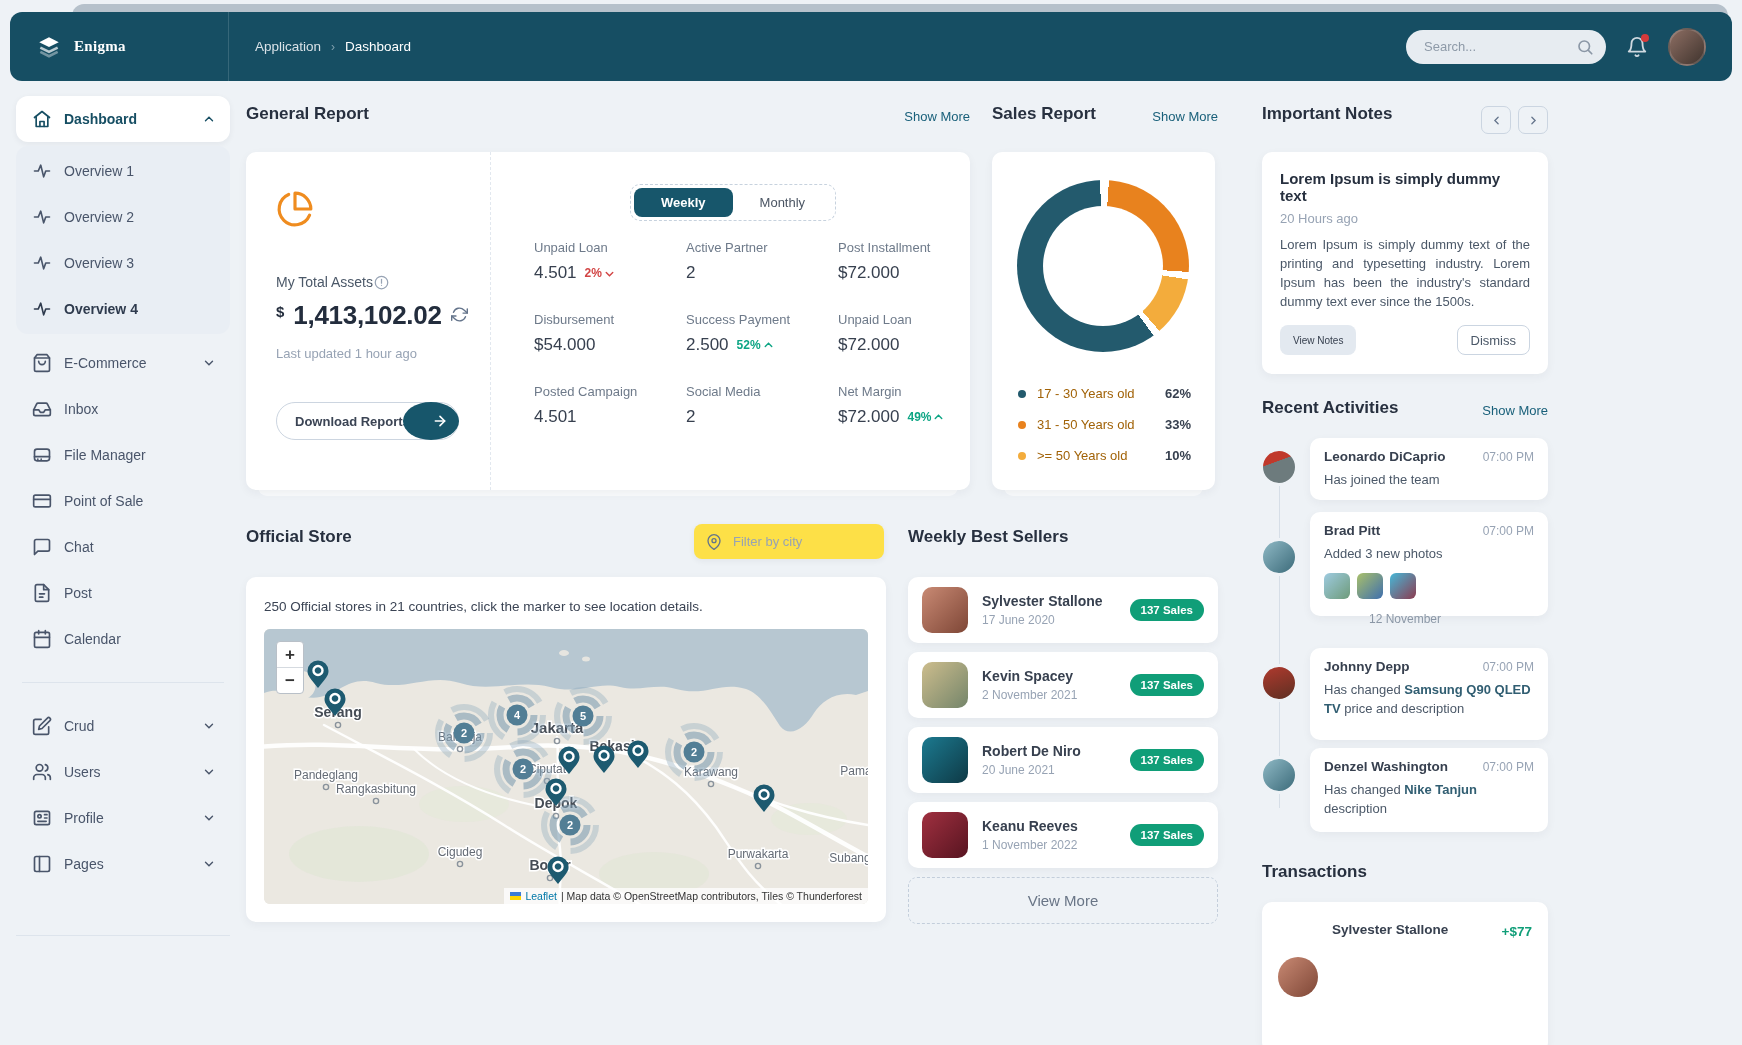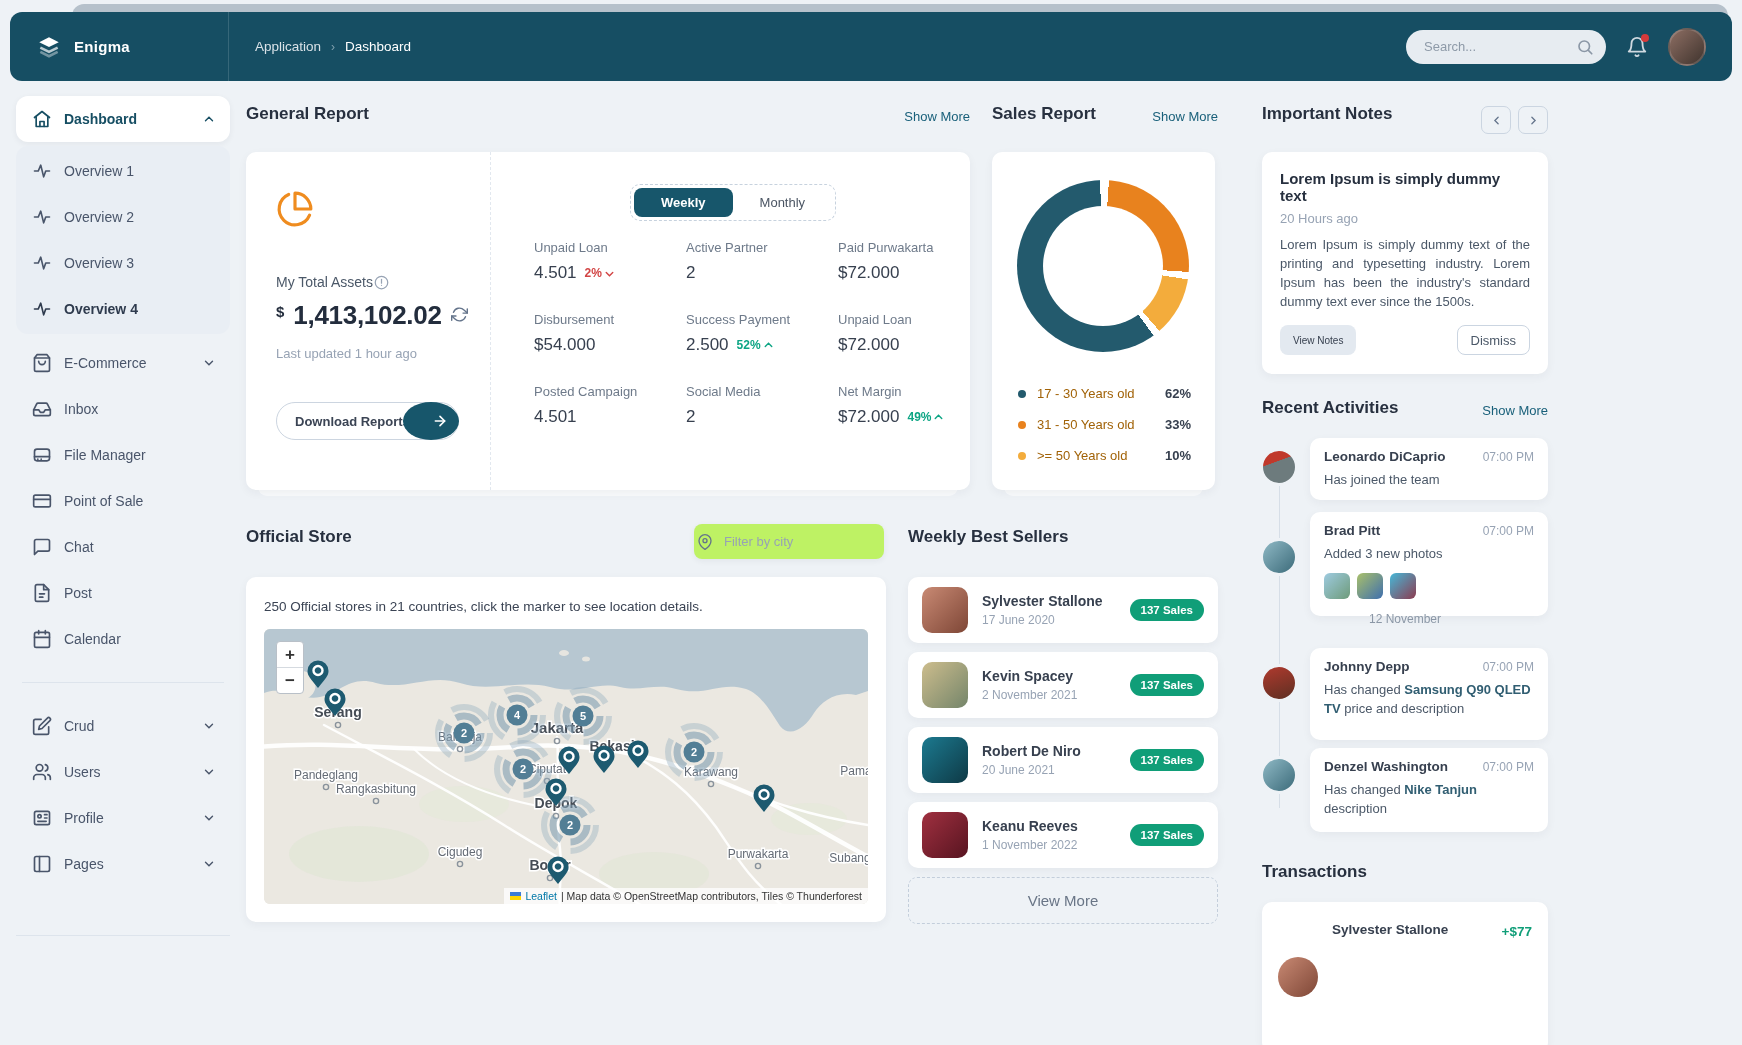--- a/index.html
+++ b/index.html
@@ -3,21 +3,21 @@
 <meta charset="utf-8">
 <style>
   html,body{margin:0;padding:0;}
   body{font-family:"Liberation Sans",sans-serif;background:#e8edf2;}
   .page{position:relative;width:1742px;height:1045px;background:#eef2f6;overflow:hidden;}
   svg{display:block}
   
   .bar-back{position:absolute;left:72px;top:4px;right:14px;height:44px;background:#b6c1cb;border-radius:12px;}
   .topbar{position:absolute;left:10px;top:12px;right:10px;height:69px;background:#164e63;border-radius:12px;display:flex;align-items:center;padding:0 26px;box-sizing:border-box;}
   .brand{display:flex;align-items:center;gap:12px;width:192px;}
-  .brand-name{color:#fff;font-size:15px;font-weight:600;letter-spacing:.3px;}
+  .brand-name{color:#fff;font-size:15px;font-weight:600;letter-spacing:.3px;font-family:Liberation Serif, serif;}
   .tb-divider{width:1px;height:69px;background:rgba(255,255,255,.14);margin-right:26px;}
   .breadcrumb{display:flex;align-items:center;gap:10px;font-size:13.5px;}
   .bc-app{color:#d9e2e8;}
   .bc-sep{color:#7fa0ae;font-size:12px;}
   .bc-page{color:#ffffff;}
   .tb-right{margin-left:auto;display:flex;align-items:center;gap:20px;}
   .search-pill{display:flex;align-items:center;justify-content:space-between;width:200px;height:34px;background:#e7ecf1;border-radius:17px;padding:0 12px 0 16px;box-sizing:border-box;}
   .search-pill input{border:none;outline:none;background:transparent;font-size:13px;color:#334155;width:140px;font-family:inherit;}
   .search-pill input::placeholder{color:#8e9aa8;}
   .bell-wrap{position:relative;width:22px;height:22px;}
@@ -62,21 +62,21 @@
   .stat-badge.up{color:#0da584;}
   
   #donut{position:absolute;left:25px;top:28px;width:172px;height:172px;border-radius:50%;}
   #donut::after{content:"";position:absolute;inset:26px;background:#fff;border-radius:50%;}
   .legend{position:absolute;left:26px;top:226px;right:24px;}
   .legend-row{display:flex;align-items:center;height:31px;}
   .legend-dot{width:8px;height:8px;border-radius:50%;margin-right:11px;}
   .legend-label{font-size:13px;color:#a16207;}
   .legend-val{margin-left:auto;font-size:13px;font-weight:600;color:#37404f;}
   
-  .filter-pill{position:absolute;left:694px;top:524px;width:190px;height:35px;background:#bef264;border-radius:8px;box-shadow:0 2px 6px rgba(30,41,59,.06);display:flex;align-items:center;gap:9px;padding:0 3px;box-sizing:border-box;}
+  .filter-pill{position:absolute;left:694px;top:524px;width:190px;height:35px;background:#fde047;border-radius:8px;box-shadow:0 2px 6px rgba(30,41,59,.06);display:flex;align-items:center;gap:9px;padding:0 12px;box-sizing:border-box;}
   .filter-pill input{border:none;outline:none;font-size:13px;color:#334155;width:130px;font-family:inherit;background:transparent;}
   .filter-pill input::placeholder{color:#97a3b4;}
   .store-desc{position:absolute;left:18px;top:22px;font-size:13.5px;color:#3b4454;}
   .map-wrap{position:absolute;left:18px;top:52px;width:604px;height:275px;border-radius:6px;overflow:hidden;background:#ebe8e1;}
   .map-roads path{stroke:#fff;fill:none;opacity:.92;stroke-linecap:round;}
   .mlbl{fill:#646b75;paint-order:stroke;stroke:#ffffff;stroke-width:3px;text-anchor:middle;font-family:"Liberation Sans",sans-serif;}
   .mlbl.mb{fill:#464d56;font-weight:700;}
   .mdot{fill:none;stroke:#8a939c;stroke-width:1.4;}
   .ring1{fill:none;stroke:#7e9db0;stroke-width:7;stroke-dasharray:26 9.6;opacity:.6;}
   .ring2{fill:none;stroke:#90acbc;stroke-width:6;stroke-dasharray:40 14.5;opacity:.38;}
@@ -426,21 +426,21 @@
             </span>
         </div>
       </div>
       <div class="stat-cell">
         <div class="stat-label">Active Partner</div>
         <div class="stat-value-row">
             <span class="stat-value">2</span>
           </div>
       </div>
       <div class="stat-cell">
-        <div class="stat-label">Paid Purwakarta</div>
+        <div class="stat-label">Post Installment</div>
         <div class="stat-value-row">
             <span class="stat-value">$72.000</span>
           </div>
       </div>
       <div class="stat-cell">
         <div class="stat-label">Disbursement</div>
         <div class="stat-value-row">
             <span class="stat-value">$54.000</span>
           </div>
       </div>

